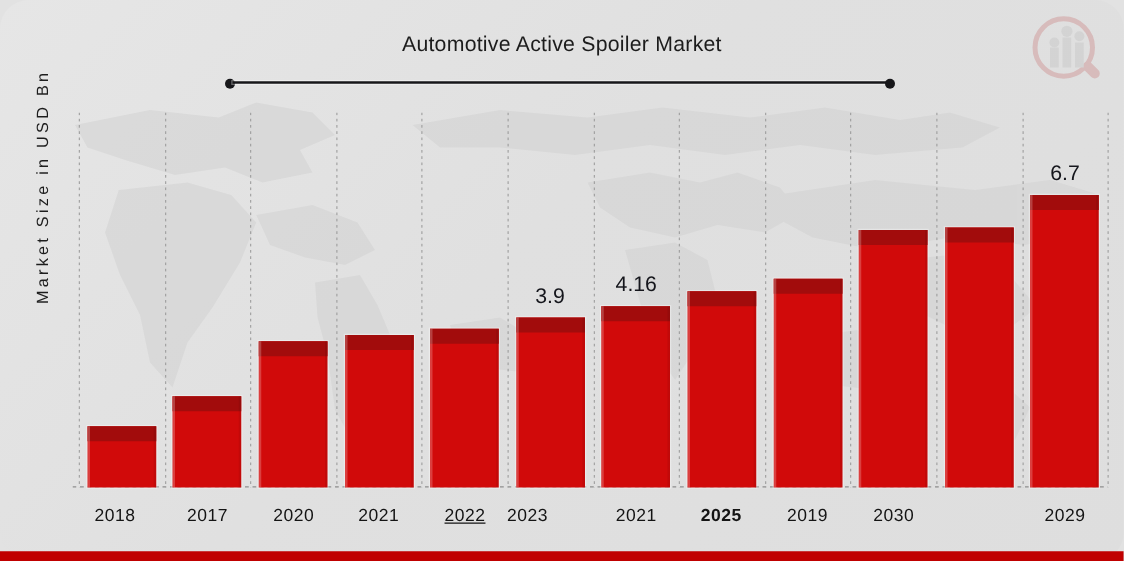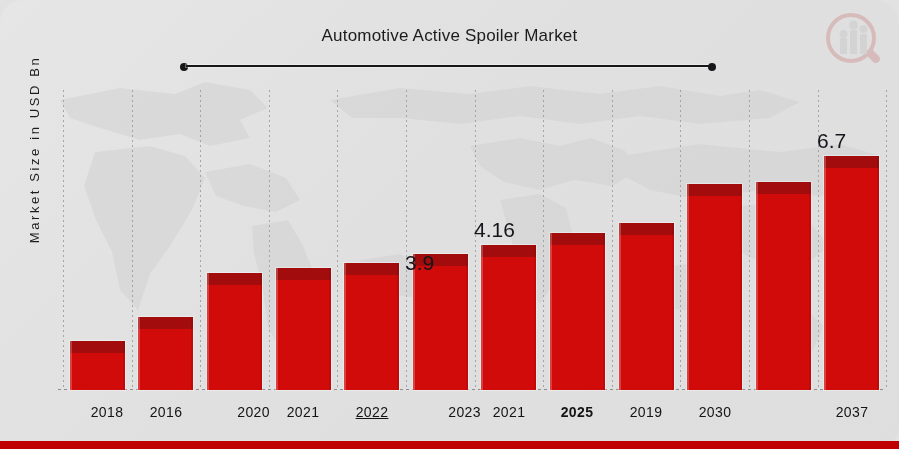--- a/index.html
+++ b/index.html
@@ -43,21 +43,21 @@
   .baseline{position:absolute;left:58px;top:389px;width:828px;height:1px;
     background-image:linear-gradient(to right,#8e8e8e 0 3px,transparent 3px 6px);
     background-size:6px 1px;}
 
   .bar{position:absolute;width:55px;background:#d10a0a;
        box-shadow:0 0 0 1px rgba(255,255,255,.35);}
   .bar .cap{position:absolute;left:0;top:0;width:100%;height:12px;background:#a20c0c;}
   .bar .glossL{position:absolute;left:0;top:0;width:2px;height:100%;background:rgba(255,255,255,.22);}
   .bar .glossR{position:absolute;right:0;top:0;width:2px;height:100%;background:rgba(0,0,0,.07);}
 
-  .dlabel{position:absolute;font-size:21px;color:#15161c;width:70px;}
+  .dlabel{position:absolute;font-size:17px;color:#15161c;text-align:center;width:70px;}
   .xlabel{position:absolute;top:404px;width:70px;text-align:center;font-size:14px;color:#141414;letter-spacing:.4px;}
 
   
   .stripe{position:absolute;left:0;bottom:0;width:899px;height:8px;background:#c00000;}
 </style>
 </head>
 <body>
 
 <div id="root">
 
@@ -103,57 +103,57 @@
   <div class="ytitle">Market Size in USD Bn</div>
 
   <div class="plot" id="plot">
     <div class="baseline"></div>
   <div class="gridline" style="left: 63px;"></div>
       <div class="bar" style="left: 70px; top: 341px; height: 49px;">
         <span class="cap"></span>
         <span class="glossL"></span>
         <span class="glossR"></span>
       </div>
-      <div class="xlabel" style="left: 72px;">2018</div>
+      <div class="xlabel" style="left: 57px;">2018</div>
       <div class="gridline" style="left: 131.6px;"></div>
       <div class="bar" style="left: 138px; top: 317px; height: 73px;">
         <span class="cap"></span>
         <span class="glossL"></span>
         <span class="glossR"></span>
       </div>
-      <div class="xlabel" style="left: 131px;">2016</div>
+      <div class="xlabel" style="left: 131px;">2017</div>
       <div class="gridline" style="left: 200.2px;"></div>
       <div class="bar" style="left: 207px; top: 273px; height: 117px;">
         <span class="cap"></span>
         <span class="glossL"></span>
         <span class="glossR"></span>
       </div>
-      <div class="xlabel" style="left: 200px; text-align: right;">2020</div>
+      <div class="xlabel" style="left: 200px;">2020</div>
       <div class="gridline" style="left: 268.8px;"></div>
       <div class="bar" style="left: 276px; top: 268px; height: 122px;">
         <span class="cap"></span>
         <span class="glossL"></span>
         <span class="glossR"></span>
       </div>
       <div class="xlabel" style="left: 268px;">2021</div>
       <div class="gridline" style="left: 337.4px;"></div>
       <div class="bar" style="left: 344px; top: 263px; height: 127px;">
         <span class="cap"></span>
         <span class="glossL"></span>
         <span class="glossR"></span>
       </div>
       <div class="xlabel" style="left: 337px; text-decoration: underline;">2022</div>
       <div class="gridline" style="left: 406px;"></div>
       <div class="bar" style="left: 413px; top: 254px; height: 136px;">
         <span class="cap"></span>
         <span class="glossL"></span>
         <span class="glossR"></span>
       </div>
-      <div class="dlabel" style="left: 405px; top: 227px; margin-top: 24px;">3.9</div>
-      <div class="xlabel" style="left: 411px; text-align: right;">2023</div>
+      <div class="dlabel" style="left: 405px; top: 227px;">3.9</div>
+      <div class="xlabel" style="left: 387px;">2023</div>
       <div class="gridline" style="left: 474.6px;"></div>
       <div class="bar" style="left: 481px; top: 245px; height: 145px;">
         <span class="cap"></span>
         <span class="glossL"></span>
         <span class="glossR"></span>
       </div>
       <div class="dlabel" style="left: 474px; top: 218px;">4.16</div>
       <div class="xlabel" style="left: 474px;">2021</div>
       <div class="gridline" style="left: 543.2px;"></div>
       <div class="bar" style="left: 550px; top: 233px; height: 157px;">
@@ -183,18 +183,18 @@
         <span class="glossR"></span>
       </div>
       <div class="xlabel" style="left: 748px; margin-top: 35px;">2031</div>
       <div class="gridline" style="left: 817.6px;"></div>
       <div class="bar" style="left: 824px; top: 156px; height: 234px;">
         <span class="cap"></span>
         <span class="glossL"></span>
         <span class="glossR"></span>
       </div>
       <div class="dlabel" style="left: 817px; top: 129px;">6.7</div>
-      <div class="xlabel" style="left: 817px;">2037</div>
+      <div class="xlabel" style="left: 817px;">2029</div>
       <div class="gridline" style="left: 886.2px;"></div>
     </div>
 
   <div class="stripe"></div>
 </div>
 
 </body></html>

